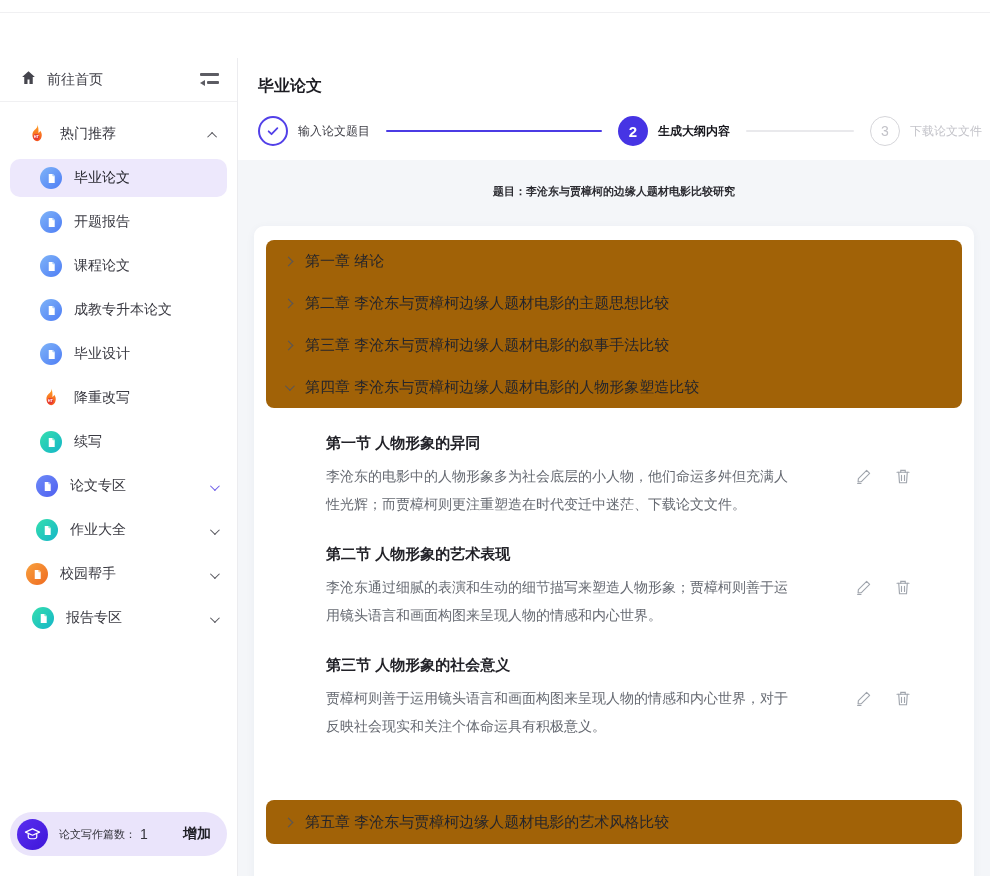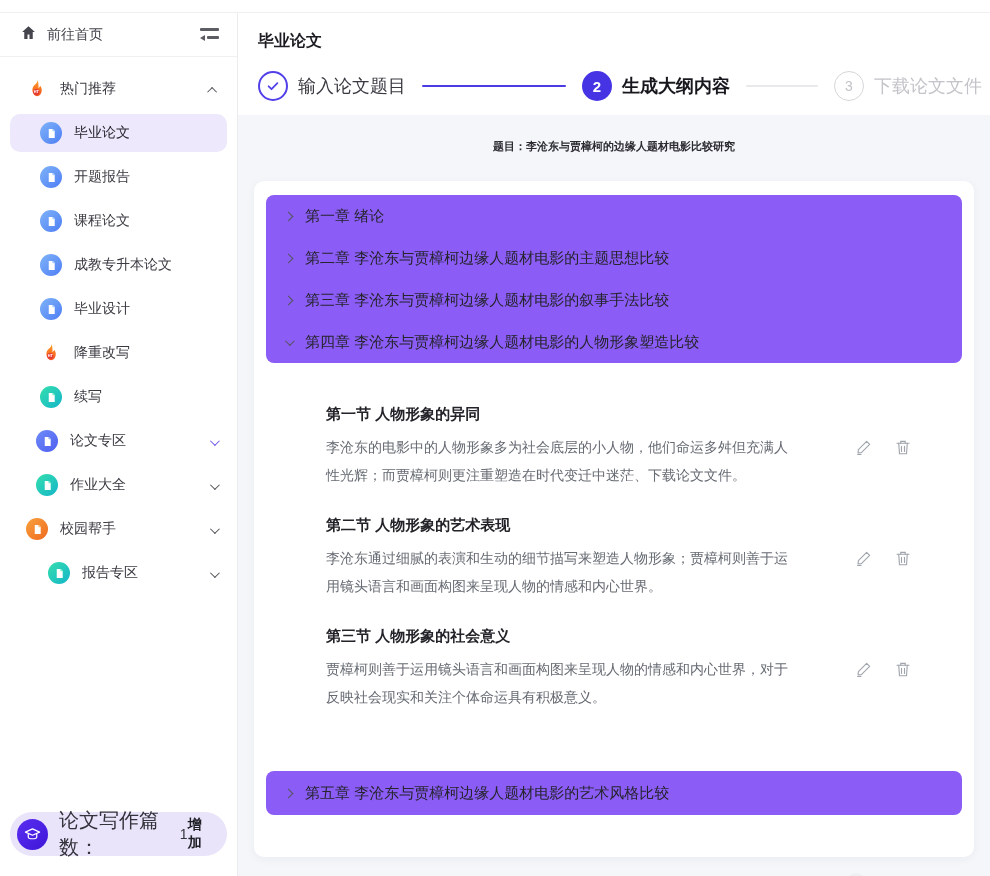--- a/index.html
+++ b/index.html
@@ -1,18 +1,18 @@
 <!DOCTYPE html>
 <html><head>
 <meta charset="utf-8">
 <style>
   * { margin:0; padding:0; box-sizing:border-box; }
   html,body { width:990px; height:876px; overflow:hidden; background:#fff;
     font-family:"Liberation Sans","DejaVu Sans",sans-serif; }
-  .page { width:990px; height:876px; display:flex; flex-direction:column; }
+  .page { width:990px; height:876px; display:flex; flex-direction:column;gap:45px; }
   .topbar { height:13px; background:#fff; border-bottom:1px solid #F0F0F2; flex:none; }
   .layout { flex:1; display:flex; min-height:0; }
 
   
   .sidebar { width:238px; flex:none; background:#fff; border-right:1px solid #ECECEF;
     display:flex; flex-direction:column; }
   .side-header { height:44px; flex:none; display:flex; align-items:center;
     padding:0 18px 0 20px; border-bottom:1px solid #F0F0F2; }
   .side-header .home-label { font-size:14px; color:#42424a; margin-left:10px; }
   .fold-icon { margin-left:auto; display:flex; flex-direction:column; gap:4px; align-items:flex-end; cursor:pointer; }
@@ -46,55 +46,55 @@
   .chev.down  { transform:rotate(45deg) translateY(-2px); }
   .chev.up    { transform:rotate(-135deg) translateY(-2px); }
   .chev.purple{ border-color:#6C5BE8; }
 
   .side-footer { margin-top:auto; padding:0 10px 20px 10px; }
   .credit-pill { height:44px; background:#EAE4FB; border-radius:22px; display:flex;
     align-items:center; padding:0 16px 0 7px; }
   .credit-ico { width:31px; height:31px; border-radius:50%;
     background:linear-gradient(135deg,#5A2EF0,#3E16D8);
     display:flex; align-items:center; justify-content:center; flex:none; }
-  .credit-text { font-size:20px; color:#33333b; margin-left:11px; }
+  .credit-text { font-size:11px; color:#33333b; margin-left:11px; }
   .credit-count { font-size:14px; color:#33333b; margin-left:4px; }
   .credit-action { margin-left:auto; font-size:14px; font-weight:700; color:#1f1f26; cursor:pointer; }
 
   
   .main { flex:1; display:flex; flex-direction:column; min-width:0; background:#F4F6F9; }
   .main-header { background:#fff; padding:18px 8px 0 20px; height:102px; flex:none; }
   .page-title { font-size:16px; font-weight:700; color:#1c1c22; }
   .stepper { display:flex; align-items:center; margin-top:19px; }
   .step { display:flex; align-items:center; gap:10px; flex:none; }
   .step-circle { width:30px; height:30px; border-radius:50%; display:flex;
     align-items:center; justify-content:center; flex:none; }
   .sc-done { border:2px solid #5240E8; background:#fff; }
   .sc-active { background:#4634E4; color:#fff; font-size:15px; font-weight:700; }
   .sc-pending { border:1.5px solid #D6D6DA; color:#C2C2C8; font-size:14px; }
-  .step-label { font-size:18px; }
+  .step-label { font-size:12px; }
   .sl-done { color:#3a3a42; }
   .sl-active { color:#17171d; font-weight:700; }
   .sl-pending { color:#C3C3C9; }
   .step-line { height:2px; border-radius:1px; margin:0 16px; }
   .line-active { background:#4B3BE4; flex:2.2; }
   .line-idle { background:#E9E9EC; flex:1.1; }
 
   .main-body { flex:1; padding-top:24px; position:relative; min-height:0; }
   .thesis-title { text-align:center; font-size:11px; font-weight:600; color:#2b2b31; }
 
   .card { background:#fff; border-radius:10px; margin:27px 16px 0 16px;
     box-shadow:0 2px 10px rgba(40,60,90,0.05); padding:14px 12px 42px 12px; }
-  .rows-block { background:#8b5cf6; border-radius:8px; }
+  .rows-block { background:#a16207; border-radius:8px; }
   .ch-row { height:42px; display:flex; align-items:center; gap:13px; padding:0 16px 0 19px;
     font-size:15px; font-weight:500; color:#25252b; cursor:pointer; }
   .ch-row .chev { border-color:#55555c; }
 
   .sections { padding:26px 0 4px 0; }
-  .section { display:flex; padding:0 50px 0 60px; margin-bottom:27px;margin-top:16px; }
+  .section { display:flex; padding:0 50px 0 60px; margin-bottom:27px; }
   .sec-text { flex:1; min-width:0; padding-right:60px; }
   .sec-title { font-size:15px; font-weight:700; color:#222228; margin-bottom:9px; }
   .sec-desc { font-size:14px; color:#666a72; line-height:28px; max-width:482px; }
   .sec-icons { display:flex; gap:21px; padding-top:33px; flex:none; }
   .icon-btn { width:18px; height:18px; cursor:pointer; display:flex; align-items:center; justify-content:center; }
 
   .rows-block.bottom { margin-top:29px; }
   .rows-block.bottom .ch-row { height:44px; }
 
   .action-row { margin-top:18px; height:32px; position:relative;
@@ -240,21 +240,21 @@
         <div class="mrow" style="">
           <span class="ico ico-orange">
             <svg width="11" height="11" viewBox="0 0 24 24">
                 <path d="M6 2h9l4 4v16H6V2z" fill="#fff"></path>
                 <path d="M15 2v4h4" fill="none" stroke="#F8A13E" stroke-width="1.6"></path>
               </svg>
           </span>
           <span class="lbl">校园帮手</span>
           <span class="tail"><i class="chev down"></i></span>
         </div>
-        <div class="mrow" style="padding-left:48px">
+        <div class="mrow" style="padding-left:32px">
           <span class="ico ico-teal">
             <svg width="11" height="11" viewBox="0 0 24 24">
                 <path d="M6 2h9l4 4v16H6V2z" fill="#fff"></path>
                 <path d="M15 2v4h4" fill="none" stroke="#35DFAE" stroke-width="1.6"></path>
               </svg>
           </span>
           <span class="lbl">报告专区</span>
           <span class="tail"><i class="chev down"></i></span>
         </div>
       </nav>

